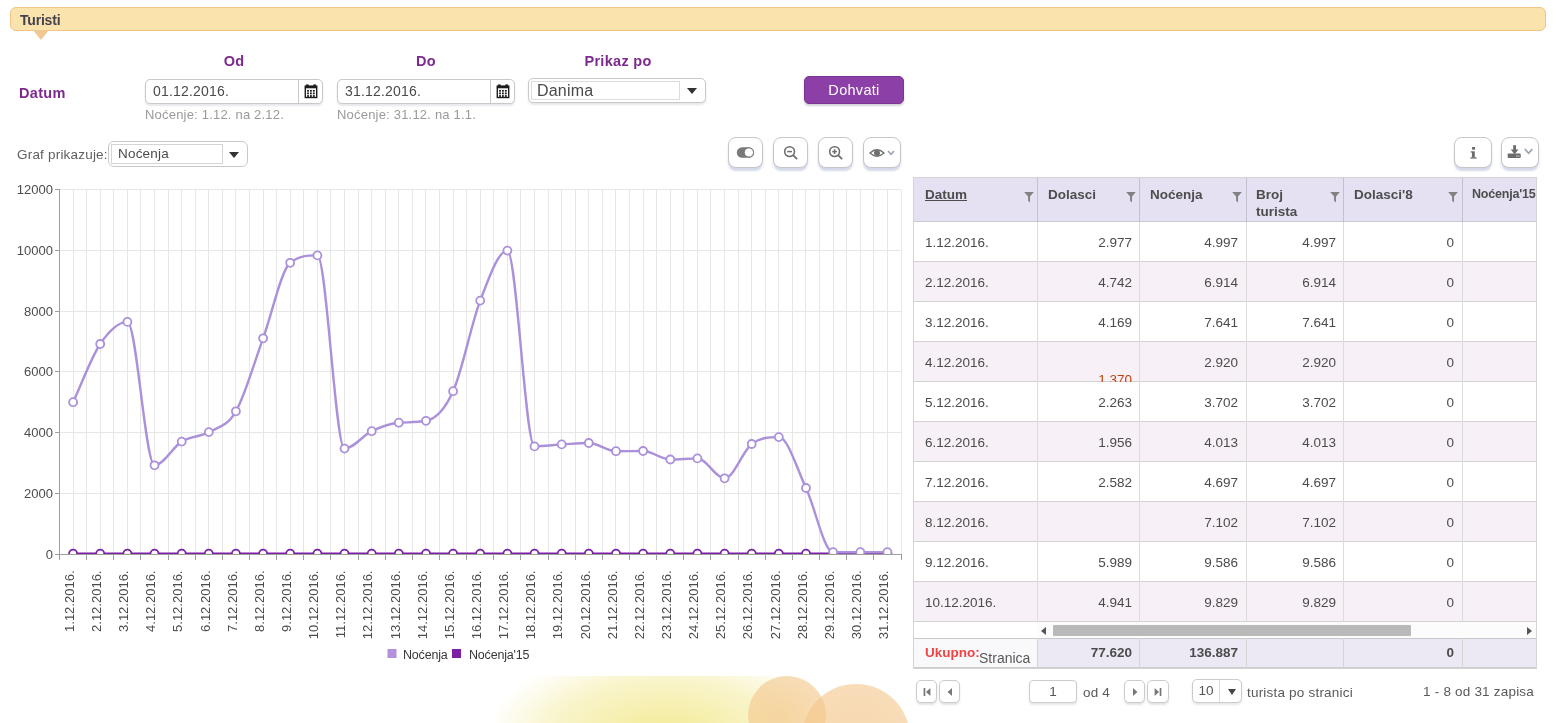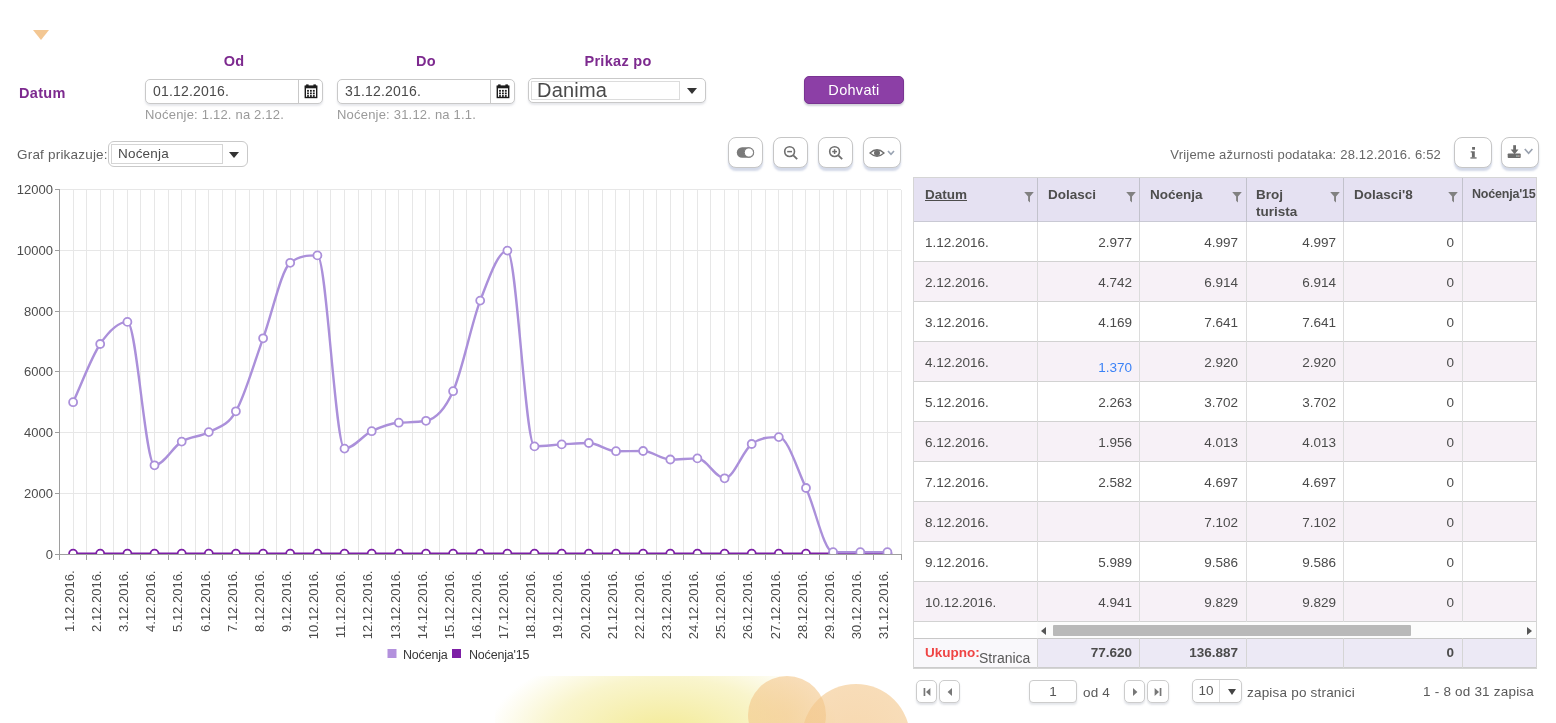--- a/index.html
+++ b/index.html
@@ -7,20 +7,21 @@
 .page div{box-sizing:border-box;}
 </style></head>
 <body>
 <div class="page">
 <div style="position:absolute;left:0;top:676px;width:913px;height:47px;overflow:hidden;">
 <div style="position:absolute;left:495px;top:-25px;width:340px;height:170px;background:radial-gradient(ellipse at 50% 50%, rgba(243,234,148,1) 0%, rgba(245,238,170,.6) 48%, rgba(255,255,255,0) 74%);"></div>
 <div style="position:absolute;left:748px;top:0px;width:78px;height:78px;border-radius:50%;background:radial-gradient(circle, rgba(243,198,138,.68) 0%, rgba(243,198,138,.6) 72%, rgba(243,198,138,0) 100%);"></div>
 <div style="position:absolute;left:802px;top:8px;width:108px;height:108px;border-radius:50%;background:radial-gradient(circle, rgba(243,198,138,.68) 0%, rgba(243,198,138,.6) 74%, rgba(243,198,138,0) 100%);"></div>
 </div>
 <div style="position:absolute;left:913px;top:668px;width:643px;height:55px;background:#fff;"></div>
+<div style="position:absolute;left:10px;top:7px;width:1536px;height:24px;background:#fbe3ad;border:1px solid #f2c488;border-radius:6px;box-sizing:border-box;line-height:25px;padding-left:9px;font-size:14px;font-weight:bold;color:#44424e;letter-spacing:-0.2px;">Turisti</div>
 <div style="position:absolute;left:33px;top:30px;width:0;height:0;border-left:8.5px solid transparent;border-right:8.5px solid transparent;border-top:10px solid #f3c793;"></div>
 <div style="position:absolute;left:145px;top:53px;width:178px;text-align:center;font-size:14.5px;font-weight:bold;color:#7d2a8f;letter-spacing:.3px;">Od</div>
 <div style="position:absolute;left:337px;top:53px;width:178px;text-align:center;font-size:14.5px;font-weight:bold;color:#7d2a8f;letter-spacing:.3px;">Do</div>
 <div style="position:absolute;left:528px;top:53px;width:180px;text-align:center;font-size:14.5px;font-weight:bold;color:#7d2a8f;letter-spacing:.3px;">Prikaz po</div>
 <div style="position:absolute;left:19px;top:85px;font-size:14.5px;font-weight:bold;color:#7d2a8f;letter-spacing:.3px;">Datum</div>
 <div style="position:absolute;left:145px;top:79px;width:178px;height:25px;background:#fff;border:1px solid #c9c9c9;border-radius:5px;box-sizing:border-box;box-shadow:0 2px 2px rgba(160,165,180,.25);display:flex;">
       <div style="flex:1;font-size:14px;color:#4a4a4a;line-height:23px;padding-left:7px;letter-spacing:.2px;">01.12.2016.</div>
       <div style="width:24px;border-left:1px solid #c9c9c9;display:flex;align-items:center;justify-content:center;">
         <svg width="14" height="15" viewBox="0 0 14 15">
           <rect x="2.1" y="0.4" width="2.5" height="2.2" fill="#1c1c1c"></rect>
@@ -59,21 +60,21 @@
             <rect x="3.1" y="11.1" width="1.8" height="1.8"></rect>
             <rect x="6.0" y="11.1" width="1.8" height="1.8"></rect>
             <rect x="8.9" y="11.1" width="1.8" height="1.8"></rect>
           </g>
         </svg>
       </div>
     </div>
 <div style="position:absolute;left:145px;top:107px;font-size:13px;color:#9a9a9a;letter-spacing:.2px;">Noćenje: 1.12. na 2.12.</div>
 <div style="position:absolute;left:337px;top:107px;font-size:13px;color:#9a9a9a;letter-spacing:.2px;">Noćenje: 31.12. na 1.1.</div>
 <div style="position:absolute;left:528px;top:78px;width:178px;height:25px;background:#fff;border:1px solid #c9c9c9;border-radius:5px;box-sizing:border-box;box-shadow:0 2px 2px rgba(160,165,180,.25);">
-      <div style="position:absolute;left:2px;top:2px;right:25px;bottom:2px;border:1px solid #dcdcdc;box-sizing:border-box;font-size:20px;color:#4a4a4a;line-height:17px;padding-left:5px;letter-spacing:.2px;">Danima</div>
+      <div style="position:absolute;left:2px;top:2px;right:25px;bottom:2px;border:1px solid #dcdcdc;box-sizing:border-box;font-size:16px;color:#4a4a4a;line-height:17px;padding-left:5px;letter-spacing:.2px;">Danima</div>
       <div style="position:absolute;right:8px;top:9px;">
         <div style="width:0;height:0;border-left:5px solid transparent;border-right:5px solid transparent;border-top:6.5px solid #333;"></div>
       </div>
     </div>
 <div style="position:absolute;left:804px;top:76px;width:100px;height:28px;background:#8c3fa6;border:1px solid #7a3492;border-radius:5px;box-sizing:border-box;box-shadow:0 2px 2px rgba(140,140,160,.4);text-align:center;line-height:26px;font-size:14.5px;color:#fff;letter-spacing:.3px;">Dohvati</div>
 <div style="position:absolute;left:17px;top:147px;font-size:13.5px;color:#5f5f5f;letter-spacing:.2px;">Graf prikazuje:</div>
 <div style="position:absolute;left:108px;top:141px;width:140px;height:26px;background:#fff;border:1px solid #c9c9c9;border-radius:6px;box-sizing:border-box;">
       <div style="position:absolute;left:2px;top:2px;width:112px;height:20px;border:1px solid #d5d5d5;box-sizing:border-box;font-size:13.5px;color:#4a4a4a;line-height:18px;padding-left:6px;letter-spacing:.2px;">Noćenja</div>
       <div style="position:absolute;right:8px;top:10px;">
         <div style="width:0;height:0;border-left:5px solid transparent;border-right:5px solid transparent;border-top:6.5px solid #333;"></div>
@@ -120,21 +121,20 @@
 <div style="position:absolute;left:1501px;top:137px;width:38px;height:31px;background:#fff;border:1px solid #c6c6c6;border-radius:8px;box-sizing:border-box;box-shadow:0 3px 2px rgba(200,208,226,.8);display:flex;align-items:center;justify-content:center;">
       <svg width="26" height="15" viewBox="0 0 26 15">
         <rect x="6.2" y="0.2" width="2.8" height="5" fill="#6b6b6b"></rect>
         <path d="M3.7 4.6 H11.5 L7.6 9.2 Z" fill="#6b6b6b"></path>
         <rect x="0.7" y="8.4" width="13" height="4.6" rx="0.8" fill="#6b6b6b"></rect>
         <rect x="9.3" y="10.4" width="1.3" height="1.3" fill="#bed8d2"></rect>
         <rect x="11.2" y="10.4" width="1.3" height="1.3" fill="#d8b8b2"></rect>
         <path d="M17.8 4 L21.6 8.3 L25.4 4" fill="none" stroke="#9aa2b0" stroke-width="1.7"></path>
       </svg>
     </div>
-<div style="position:absolute;left:1041px;top:147px;width:400px;text-align:right;font-size:13px;color:#666;letter-spacing:.2px;">Vrijeme ažurnosti podataka: 28.12.2016. 6:52</div>
 <svg width="910" height="500" viewBox="0 175 910 500" style="position:absolute;left:0;top:175px;">
 <path d="M73.07 189.5 V554.0 M86.65 189.5 V554.0 M100.22 189.5 V554.0 M113.79 189.5 V554.0 M127.36 189.5 V554.0 M140.94 189.5 V554.0 M154.51 189.5 V554.0 M168.08 189.5 V554.0 M181.65 189.5 V554.0 M195.23 189.5 V554.0 M208.80 189.5 V554.0 M222.37 189.5 V554.0 M235.94 189.5 V554.0 M249.52 189.5 V554.0 M263.09 189.5 V554.0 M276.66 189.5 V554.0 M290.23 189.5 V554.0 M303.81 189.5 V554.0 M317.38 189.5 V554.0 M330.95 189.5 V554.0 M344.52 189.5 V554.0 M358.10 189.5 V554.0 M371.67 189.5 V554.0 M385.24 189.5 V554.0 M398.81 189.5 V554.0 M412.39 189.5 V554.0 M425.96 189.5 V554.0 M439.53 189.5 V554.0 M453.10 189.5 V554.0 M466.68 189.5 V554.0 M480.25 189.5 V554.0 M493.82 189.5 V554.0 M507.40 189.5 V554.0 M520.97 189.5 V554.0 M534.54 189.5 V554.0 M548.11 189.5 V554.0 M561.69 189.5 V554.0 M575.26 189.5 V554.0 M588.83 189.5 V554.0 M602.40 189.5 V554.0 M615.98 189.5 V554.0 M629.55 189.5 V554.0 M643.12 189.5 V554.0 M656.69 189.5 V554.0 M670.27 189.5 V554.0 M683.84 189.5 V554.0 M697.41 189.5 V554.0 M710.98 189.5 V554.0 M724.56 189.5 V554.0 M738.13 189.5 V554.0 M751.70 189.5 V554.0 M765.27 189.5 V554.0 M778.85 189.5 V554.0 M792.42 189.5 V554.0 M805.99 189.5 V554.0 M819.56 189.5 V554.0 M833.14 189.5 V554.0 M846.71 189.5 V554.0 M860.28 189.5 V554.0 M873.85 189.5 V554.0 M887.43 189.5 V554.0 M901.00 189.5 V554.0" stroke="#e7e7e7" stroke-width="1" fill="none" shape-rendering="crispEdges"></path>
 <path d="M59.5 189.50 H901.0 M59.5 250.25 H901.0 M59.5 311.00 H901.0 M59.5 371.75 H901.0 M59.5 432.50 H901.0 M59.5 493.25 H901.0" stroke="#e7e7e7" stroke-width="1" fill="none" shape-rendering="crispEdges"></path>
 <line x1="59.5" y1="189.5" x2="59.5" y2="554.0" stroke="#9e9e9e" stroke-width="1" shape-rendering="crispEdges"></line>
 <line x1="59.5" y1="554.0" x2="901.0" y2="554.0" stroke="#9e9e9e" stroke-width="1" shape-rendering="crispEdges"></line>
 <path d="M54.5 554.00 H59.5 M54.5 493.25 H59.5 M54.5 432.50 H59.5 M54.5 371.75 H59.5 M54.5 311.00 H59.5 M54.5 250.25 H59.5 M54.5 189.50 H59.5" stroke="#9e9e9e" stroke-width="1" fill="none" shape-rendering="crispEdges"></path>
 <text x="53" y="558.5" text-anchor="end" font-size="13" fill="#4c4c4c">0</text>
 <text x="53" y="497.8" text-anchor="end" font-size="13" fill="#4c4c4c">2000</text>
 <text x="53" y="437.0" text-anchor="end" font-size="13" fill="#4c4c4c">4000</text>
 <text x="53" y="376.2" text-anchor="end" font-size="13" fill="#4c4c4c">6000</text>
@@ -304,21 +304,21 @@
 <div style="position:absolute;left:1118px;top:315px;width:120px;text-align:right;font-size:13.5px;color:#4b4b4b;">7.641</div>
 <div style="position:absolute;left:1216px;top:315px;width:120px;text-align:right;font-size:13.5px;color:#4b4b4b;">7.641</div>
 <div style="position:absolute;left:1334px;top:315px;width:120px;text-align:right;font-size:13.5px;color:#4b4b4b;">0</div>
 <div style="position:absolute;left:1037.0px;top:302px;width:1px;height:40px;background:#dcdcdc;"></div>
 <div style="position:absolute;left:1138.5px;top:302px;width:1px;height:40px;background:#dcdcdc;"></div>
 <div style="position:absolute;left:1245.5px;top:302px;width:1px;height:40px;background:#dcdcdc;"></div>
 <div style="position:absolute;left:1342.5px;top:302px;width:1px;height:40px;background:#dcdcdc;"></div>
 <div style="position:absolute;left:1461.5px;top:302px;width:1px;height:40px;background:#dcdcdc;"></div>
 <div style="position:absolute;left:914px;top:342px;width:622px;height:40px;background:#f7f1f7;border-bottom:1px solid #d2d2d2;box-sizing:border-box;"></div>
 <div style="position:absolute;left:925px;top:355px;font-size:13.5px;color:#4b4b4b;">4.12.2016.</div>
-<div style="position:absolute;left:1012px;top:360px;width:120px;text-align:right;font-size:13.5px;color:#3b82f6;">1.370</div>
+<div style="position:absolute;left:1012px;top:372px;width:120px;text-align:right;font-size:13.5px;color:#c2410c;">1.370</div>
 <div style="position:absolute;left:1118px;top:355px;width:120px;text-align:right;font-size:13.5px;color:#4b4b4b;">2.920</div>
 <div style="position:absolute;left:1216px;top:355px;width:120px;text-align:right;font-size:13.5px;color:#4b4b4b;">2.920</div>
 <div style="position:absolute;left:1334px;top:355px;width:120px;text-align:right;font-size:13.5px;color:#4b4b4b;">0</div>
 <div style="position:absolute;left:1037.0px;top:342px;width:1px;height:40px;background:#dcdcdc;"></div>
 <div style="position:absolute;left:1138.5px;top:342px;width:1px;height:40px;background:#dcdcdc;"></div>
 <div style="position:absolute;left:1245.5px;top:342px;width:1px;height:40px;background:#dcdcdc;"></div>
 <div style="position:absolute;left:1342.5px;top:342px;width:1px;height:40px;background:#dcdcdc;"></div>
 <div style="position:absolute;left:1461.5px;top:342px;width:1px;height:40px;background:#dcdcdc;"></div>
 <div style="position:absolute;left:914px;top:382px;width:622px;height:40px;background:#ffffff;border-bottom:1px solid #d2d2d2;box-sizing:border-box;"></div>
 <div style="position:absolute;left:925px;top:395px;font-size:13.5px;color:#4b4b4b;">5.12.2016.</div>
@@ -425,14 +425,14 @@
         <path d="M1.6 1 L6 5 L1.6 9 Z" fill="#777"></path>
         <rect x="6.7" y="1" width="1.7" height="8" fill="#777"></rect>
       </svg>
     </div>
 <div style="position:absolute;left:1192px;top:679px;width:50px;height:24px;background:#fff;border:1px solid #ccc;border-radius:5px;box-sizing:border-box;box-shadow:0 2px 2px rgba(170,175,190,.3);">
 <div style="position:absolute;left:0;top:0;width:27px;height:22px;text-align:center;font-size:13.5px;color:#555;line-height:22px;border-right:1px solid #ddd;">10</div>
 <div style="position:absolute;right:5px;top:9px;">
         <div style="width:0;height:0;border-left:4.5px solid transparent;border-right:4.5px solid transparent;border-top:6px solid #444;"></div>
       </div>
     </div>
-<div style="position:absolute;left:1247px;top:685px;font-size:13.5px;color:#595959;letter-spacing:.2px;">zapisa po stranici</div>
+<div style="position:absolute;left:1247px;top:685px;font-size:13.5px;color:#595959;letter-spacing:.2px;">turista po stranici</div>
 <div style="position:absolute;left:1334px;top:684px;width:200px;text-align:right;font-size:13.5px;color:#595959;letter-spacing:.2px;">1 - 8 od 31 zapisa</div>
 </div>
 </body></html>

